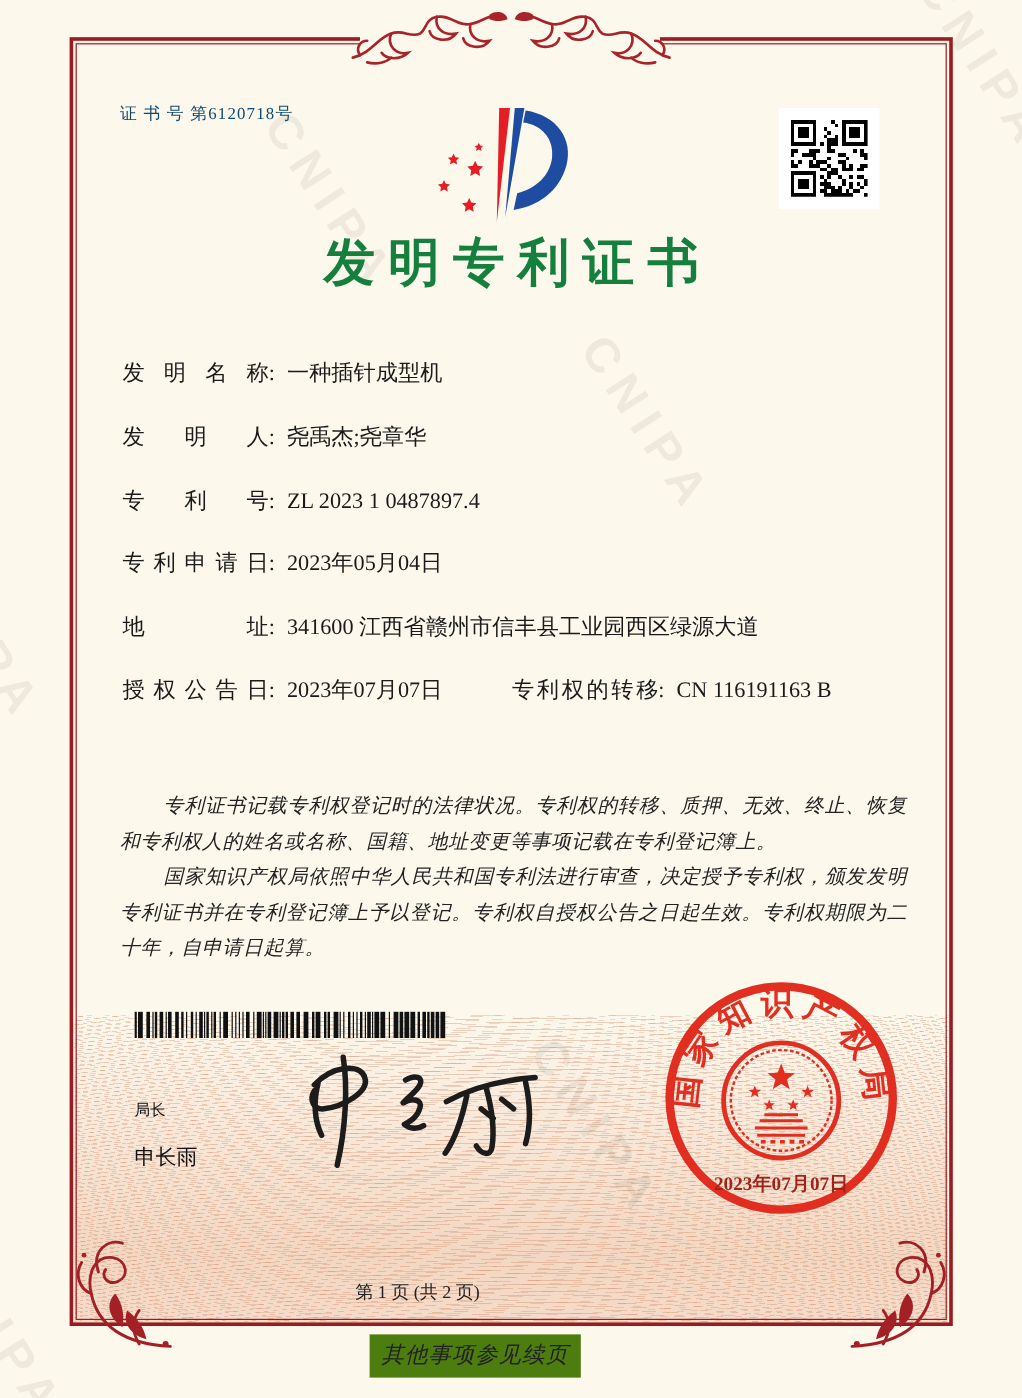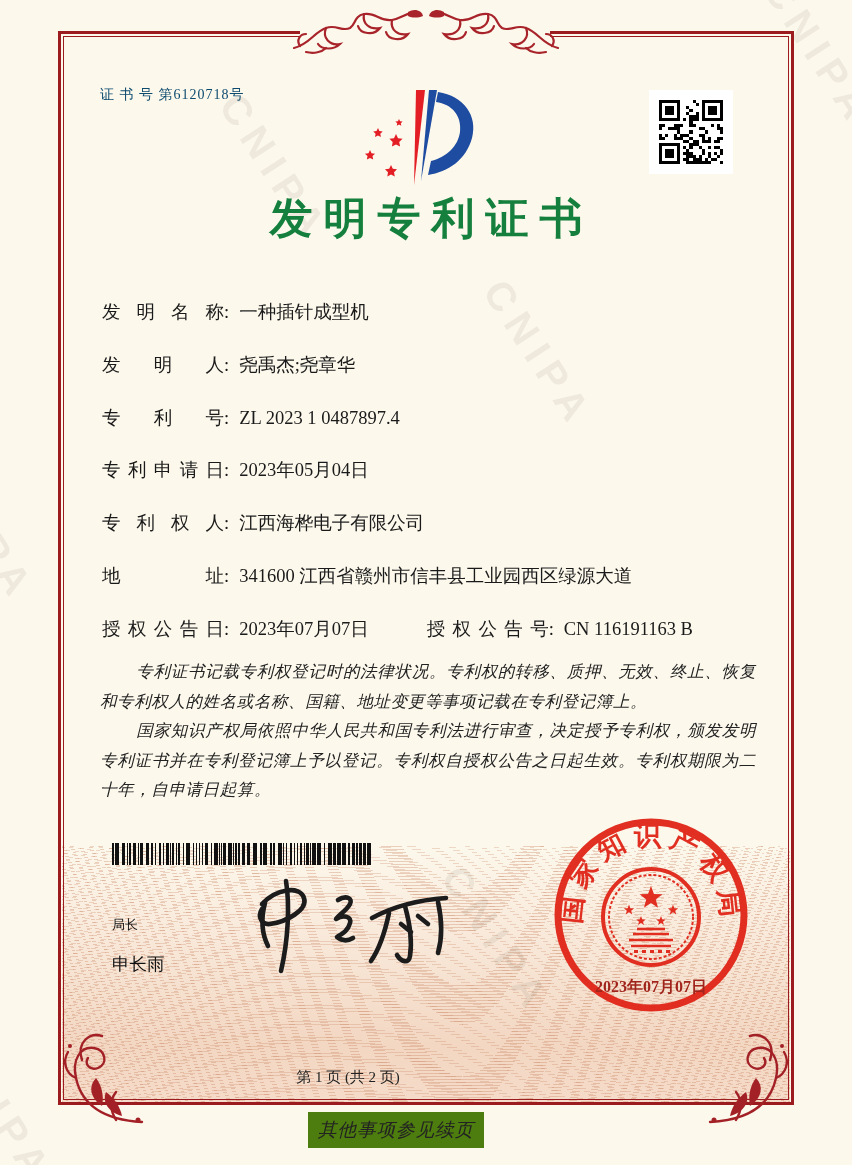--- a/index.html
+++ b/index.html
@@ -385,27 +385,24 @@
   <div class="frow">
     <span class="fl">发明人</span><span class="fc">:</span><span class="fv">尧禹杰;尧章华</span>
   </div>
   <div class="frow">
     <span class="fl">专利号</span><span class="fc">:</span><span class="fv">ZL 2023 1 0487897.4</span>
   </div>
   <div class="frow">
     <span class="fl">专利申请日</span><span class="fc">:</span><span class="fv">2023年05月04日</span>
   </div>
   <div class="frow">
-    <span class="fl">专利权人</span><span class="fc">:</span><span class="fv">江西海桦电子有限公司</span>
-  </div>
-  <div class="frow">
     <span class="fl">地址</span><span class="fc">:</span><span class="fv">341600 江西省赣州市信丰县工业园西区绿源大道</span>
   </div>
   <div class="frow">
-    <span class="fl">授权公告日</span><span class="fc">:</span><span class="fv">2023年07月07日</span><span class="fl2">授权公告号</span><span class="fc">:</span><span class="fv">CN 116191163 B</span>
+    <span class="fl">授权公告日</span><span class="fc">:</span><span class="fv">2023年07月07日</span><span class="fl2">专利权的转移</span><span class="fc">:</span><span class="fv">CN 116191163 B</span>
   </div>
 </div>
 
 <div class="legal">
   <p>专利证书记载专利权登记时的法律状况。专利权的转移、质押、无效、终止、恢复和专利权人的姓名或名称、国籍、地址变更等事项记载在专利登记簿上。</p>
   <p>国家知识产权局依照中华人民共和国专利法进行审查，决定授予专利权，颁发发明专利证书并在专利登记簿上予以登记。专利权自授权公告之日起生效。专利权期限为二十年，自申请日起算。</p>
 </div>
 
 <svg class="barcode" id="barcode-svg" width="261" height="22">
     <rect x="0" y="0" width="2" height="22" fill="#111"></rect>

